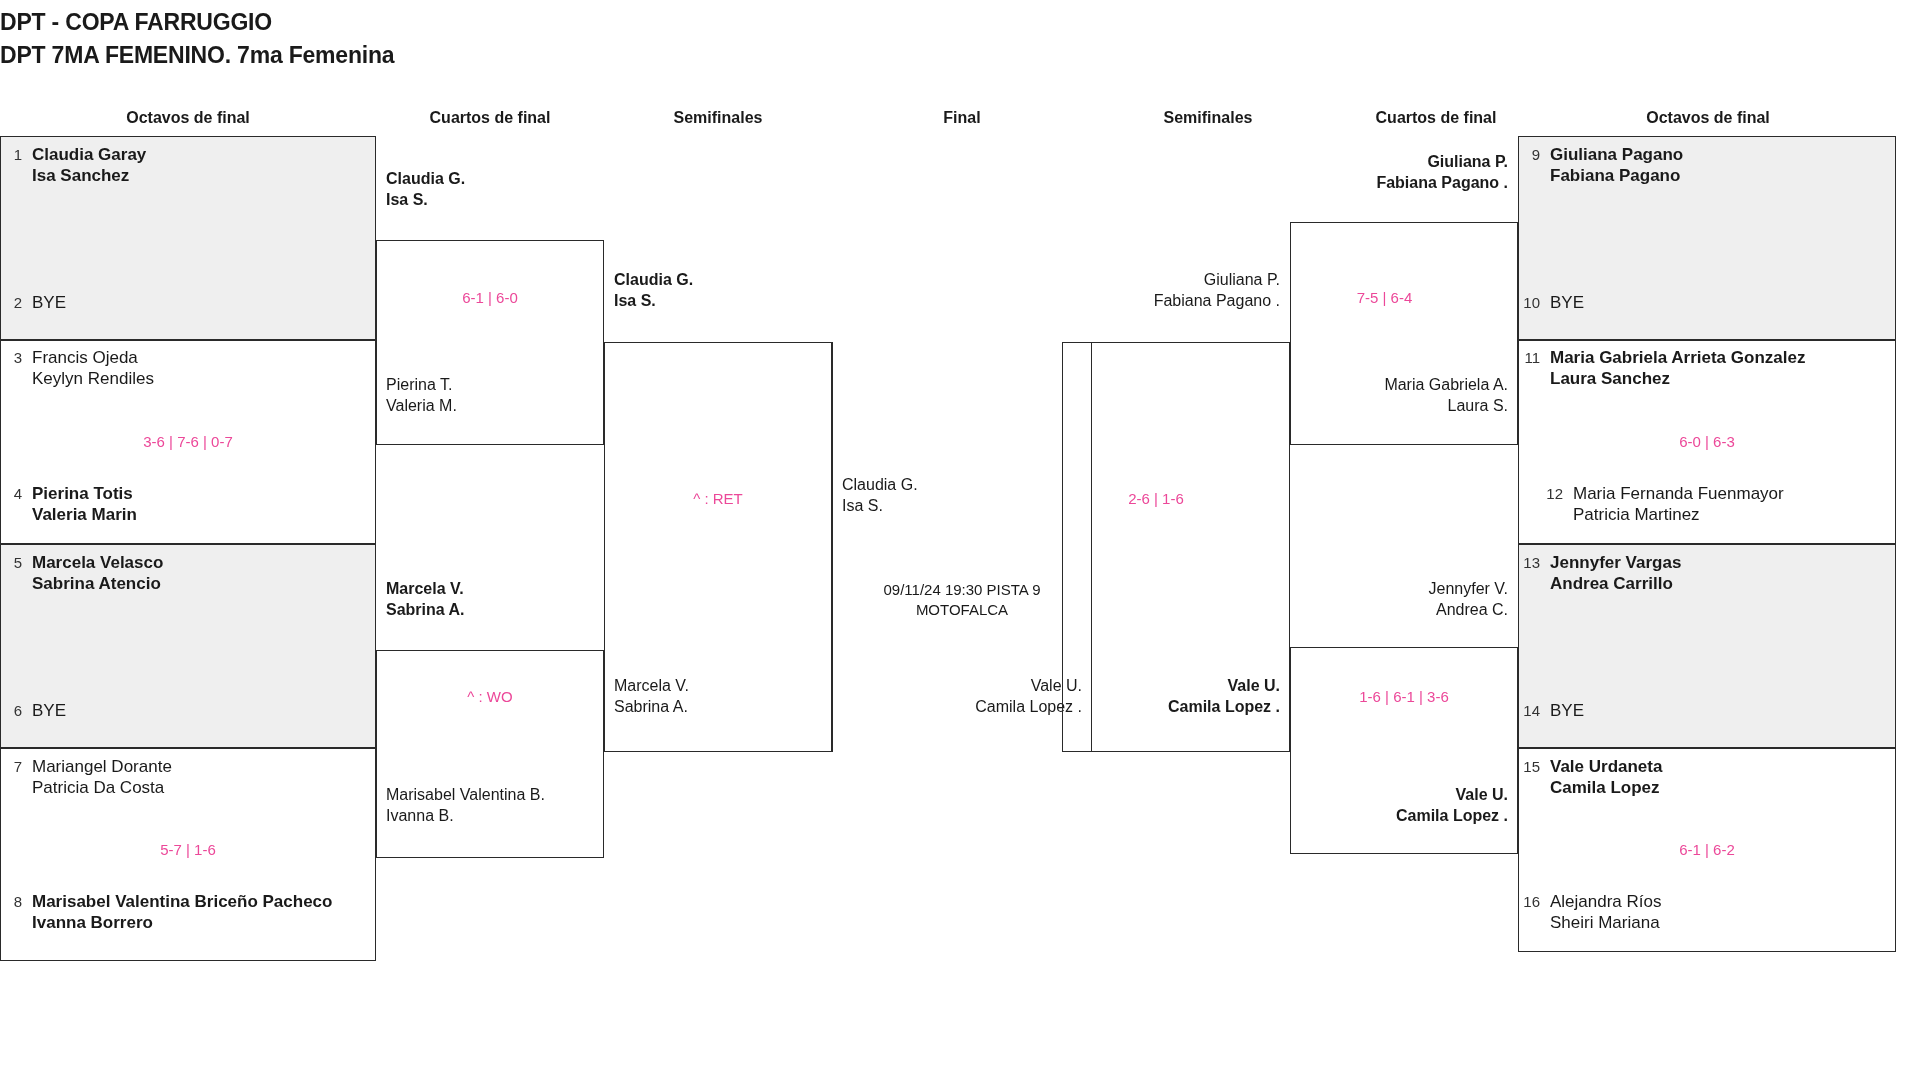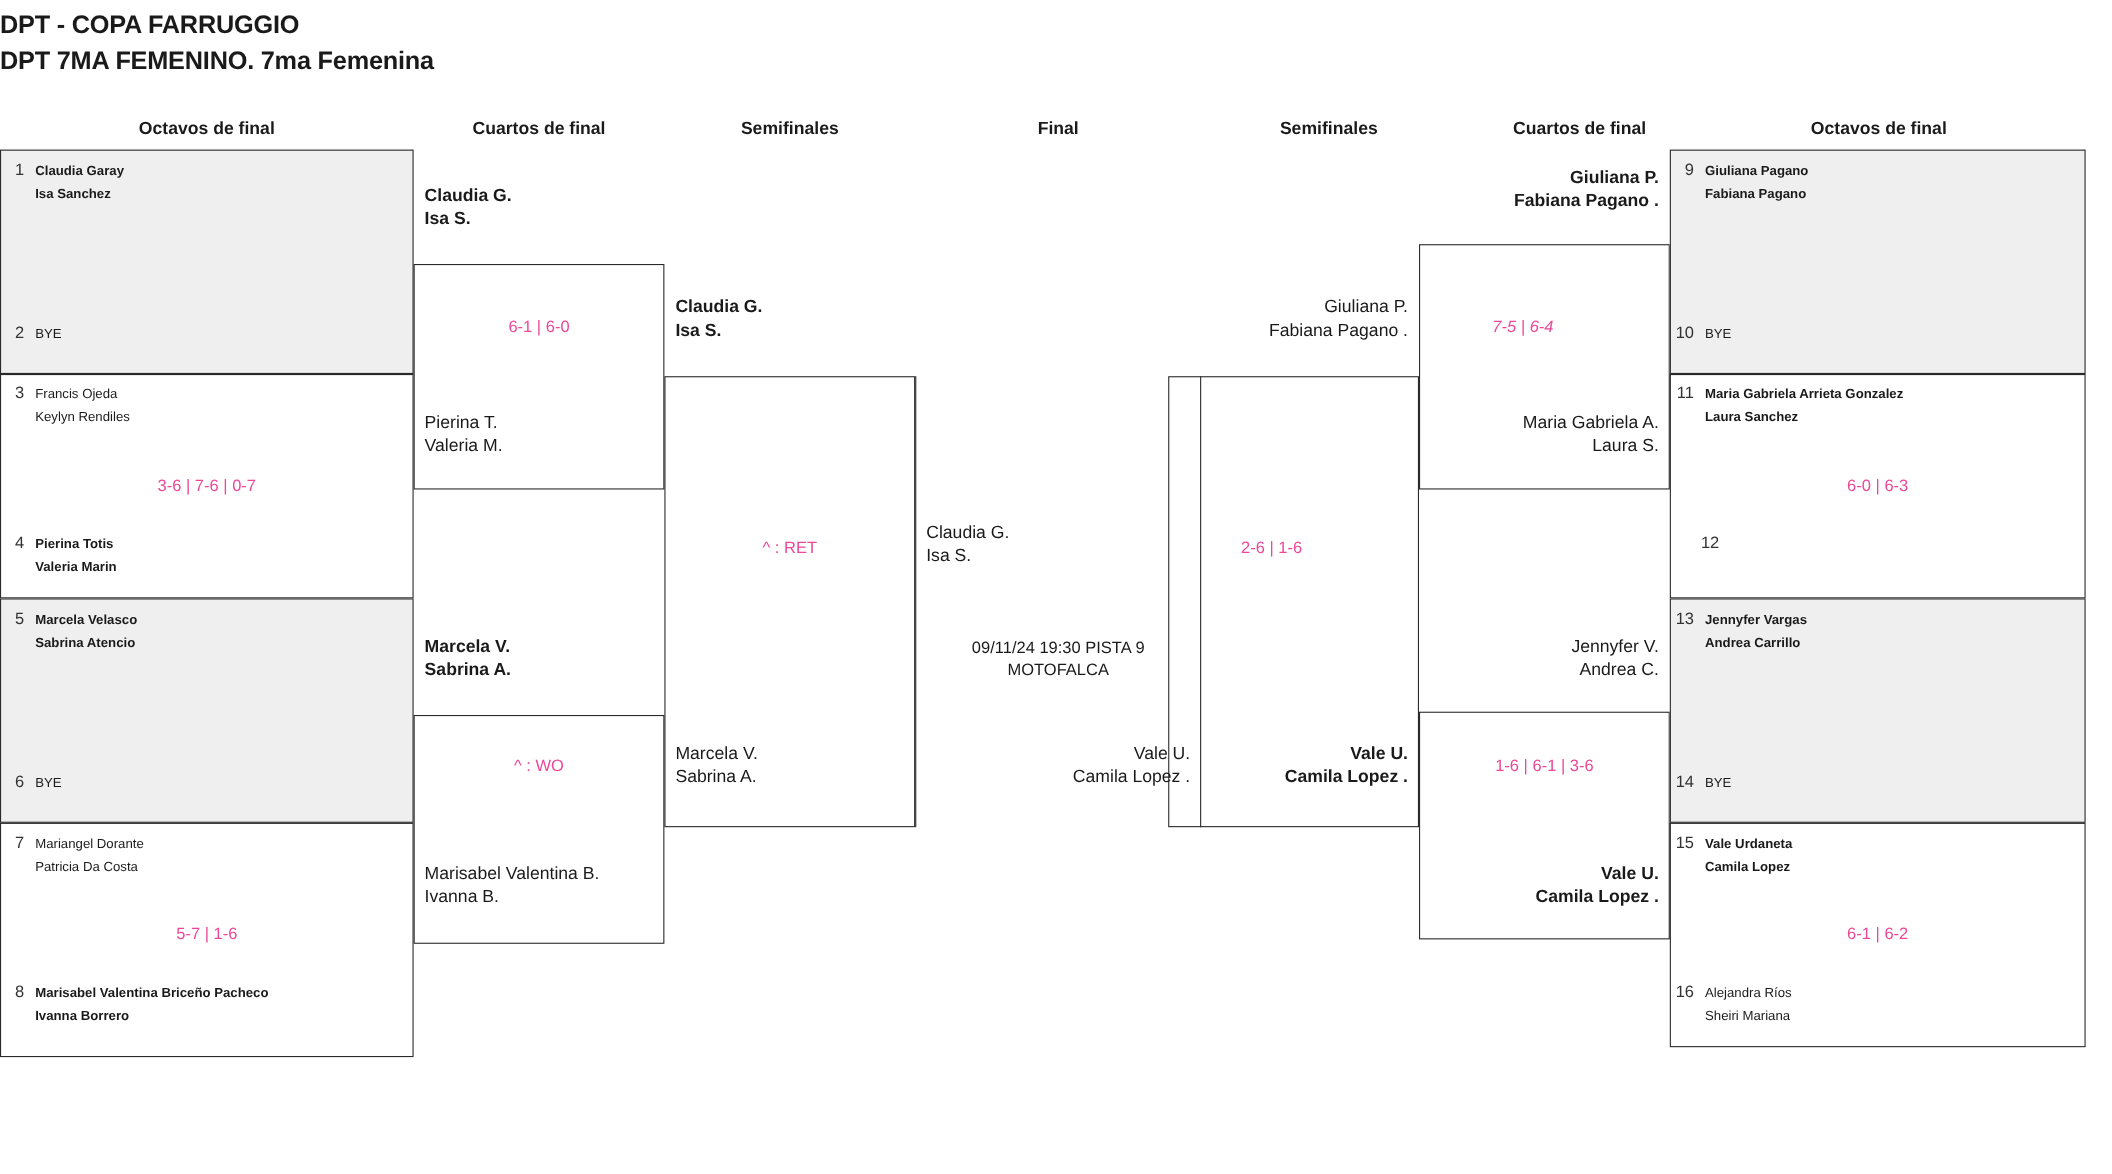--- a/index.html
+++ b/index.html
@@ -31,21 +31,21 @@
   .b-l { border-left: 1px solid #2a2a2a; }
 
   
   .entry { position: absolute; display: flex; align-items: flex-start; }
   .entry.right { justify-content: flex-start; }
   .seed {
     font-size: 15px; color: #333; line-height: 19px;
     width: 22px; text-align: right; flex: 0 0 22px; padding-top: 10px;
   }
   .seed.nospace { padding-top: 0px; }
-  .names { font-size: 12px; line-height: 20.5px; padding-left: 10px; white-space: nowrap; }
+  .names { font-size: 17px; line-height: 20.5px; padding-left: 10px; white-space: nowrap; }
   .names.win { font-weight: bold; }
 
   
   .label { position: absolute; font-size: 16px; line-height: 20.5px; white-space: nowrap; }
   .label.win { font-weight: bold; }
   .label.ra { text-align: right; }
 
   
   .score { position: absolute; font-size: 15px; line-height: 20px; color: #ec4899; white-space: nowrap; text-align: center; }
 
@@ -152,21 +152,21 @@
   <div class="box bx-all" style="left:1062px;top:342px;width:228px;height:410px;"></div>
   <div class="label ra" style="left:1062px;top:270px;width:218px;white-space:pre-line;">Giuliana P.
 Fabiana Pagano .</div>
   <div class="score" style="left:1062px;top:489px;width:188px;">2-6 | 1-6</div>
   <div class="label ra win" style="left:1062px;top:676px;width:218px;white-space:pre-line;">Vale U.
 Camila Lopez .</div>
 
   <div class="box bx-all" style="left:1290px;top:222px;width:228px;height:223px;"></div>
   <div class="label ra win" style="left:1290px;top:152px;width:218px;white-space:pre-line;">Giuliana P.
 Fabiana Pagano .</div>
-  <div class="score" style="left:1290px;top:288px;width:189px;font-style:italic;">7-5 | 6-4</div>
+  <div class="score" style="left:1290px;top:288px;width:189px;">7-5 | 6-4</div>
   <div class="label ra" style="left:1290px;top:375px;width:218px;white-space:pre-line;">Maria Gabriela A.
 Laura S.</div>
 
   <div class="box bx-all" style="left:1290px;top:647px;width:228px;height:207px;"></div>
   <div class="label ra" style="left:1290px;top:579px;width:218px;white-space:pre-line;">Jennyfer V.
 Andrea C.</div>
   <div class="score" style="left:1290px;top:687px;width:228px;">1-6 | 6-1 | 3-6</div>
   <div class="label ra win" style="left:1290px;top:785px;width:218px;white-space:pre-line;">Vale U.
 Camila Lopez .</div>
 
@@ -184,20 +184,22 @@
 
   <div class="box bx-all" style="left:1518px;top:340px;width:378px;height:204px;"></div>
   <div class="entry right" style="left:1518px;top:348px;width:456px;">
     <span class="seed nospace">11</span>
     <span class="names win" style="white-space:pre-line">Maria Gabriela Arrieta Gonzalez
 Laura Sanchez</span>
   </div>
   <div class="score" style="left:1518px;top:432px;width:378px;">6-0 | 6-3</div>
   <div class="entry right" style="left:1518px;top:484px;width:378px;margin-left:23px;">
     <span class="seed nospace">12</span>
+    <span class="names" style="white-space:pre-line">Maria Fernanda Fuenmayor
+Patricia Martinez</span>
   </div>
 
   <div class="box bx-all bx-shade" style="left:1518px;top:544px;width:378px;height:204px;"></div>
   <div class="entry right" style="left:1518px;top:553px;width:378px;">
     <span class="seed nospace">13</span>
     <span class="names win" style="white-space:pre-line">Jennyfer Vargas
 Andrea Carrillo</span>
   </div>
   <div class="score" style="left:1518px;top:697px;width:378px;"></div>
   <div class="entry right" style="left:1518px;top:701px;width:378px;">

